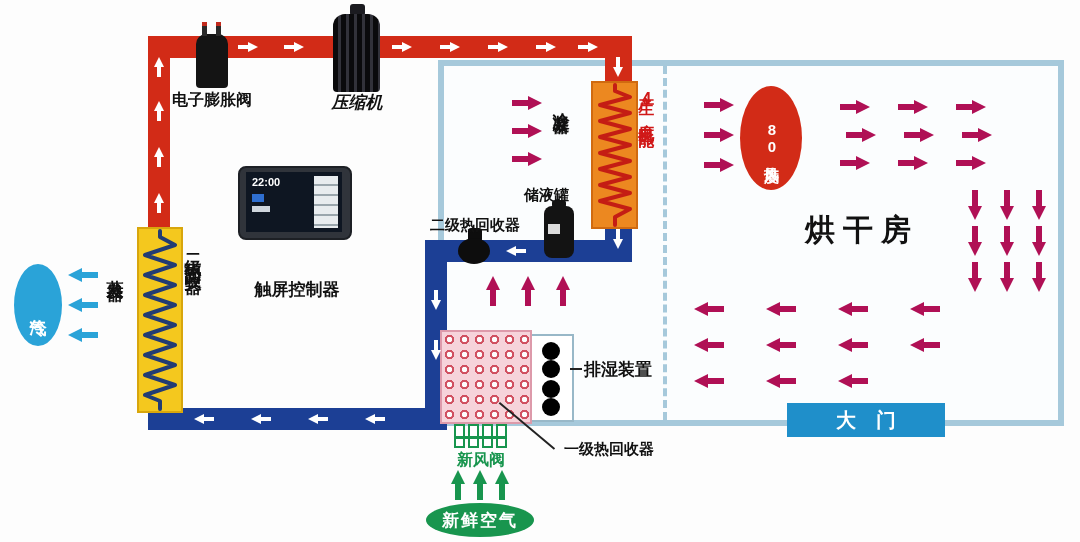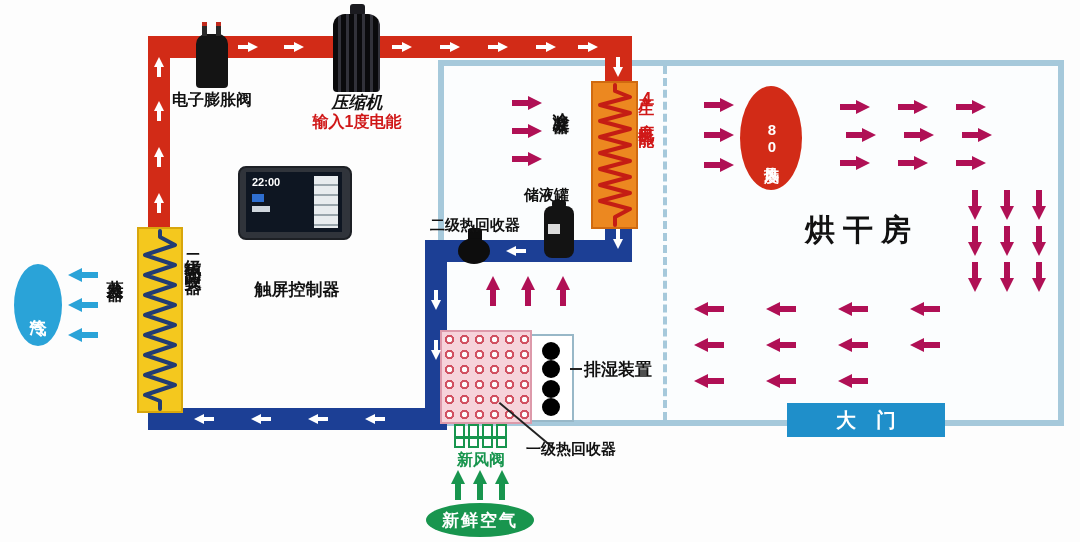--- a/index.html
+++ b/index.html
@@ -124,21 +124,20 @@
   </div>
 
   <div class="abs separator"></div>
   <div class="abs terminal" style="left:202px;top:22px;"></div>
   <div class="abs terminal" style="left:216px;top:22px;"></div>
   <div class="abs lbl ctr" style="left:160px;top:90px;width:104px;font-size:16px;">电子膨胀阀</div>
 
   <div class="abs compressor-cap"></div>
   <div class="abs compressor"></div>
   <div class="abs lbl ctr" style="left:318px;top:93px;width:78px;font-size:17px;font-style:italic;">压缩机</div>
-  <div class="abs lbl ctr red-t" style="left:294px;top:112px;width:126px;font-size:16px;">输入1度电能</div>
 
   <div class="abs lbl vtext" style="left:550px;top:98px;font-size:17px;letter-spacing:3px;height:95px;">冷凝器</div>
   <div class="abs lbl vtext red-t" style="left:637px;top:84px;font-size:16px;letter-spacing:3px;height:150px;">产生4度电热能</div>
 
   <div class="abs tank-cap"></div>
   <div class="abs tank"></div>
   <div class="abs tank-band"></div>
   <div class="abs lbl" style="left:524px;top:186px;font-size:15px;">储液罐</div>
 
   <div class="abs valve-top"></div>
@@ -161,21 +160,21 @@
   <div class="abs badge hot-badge vtext">80度热风</div>
 
   <div class="abs dehumid-box"></div>
   <div class="abs fan" style="left:541px;top:342px;"></div>
   <div class="abs fan" style="left:541px;top:380px;"></div>
   <div class="abs line" style="left:570px;top:368px;width:12px;height:2px;"></div>
   <div class="abs lbl" style="left:584px;top:360px;font-size:17px;">排湿装置</div>
 
   <div class="abs recovery"></div>
   <div class="abs line" style="left:500px;top:402px;width:72px;height:2px;transform:rotate(40deg);transform-origin:0 0;"></div>
-  <div class="abs lbl" style="left:526px;top:440px;font-size:15px;">一级热回收器</div>
+  <div class="abs lbl" style="left:564px;top:440px;font-size:15px;">一级热回收器</div>
 
   <div class="abs slat" style="left:454px;top:424px;"></div>
   <div class="abs slat" style="left:468px;top:424px;"></div>
   <div class="abs slat" style="left:482px;top:424px;"></div>
   <div class="abs slat" style="left:496px;top:424px;"></div>
   <div class="abs slat-bar"></div>
   <div class="abs lbl ctr green-t" style="left:448px;top:450px;width:66px;font-size:16px;">新风阀</div>
 
   <div class="abs badge fresh-badge">新鲜空气</div>
 

